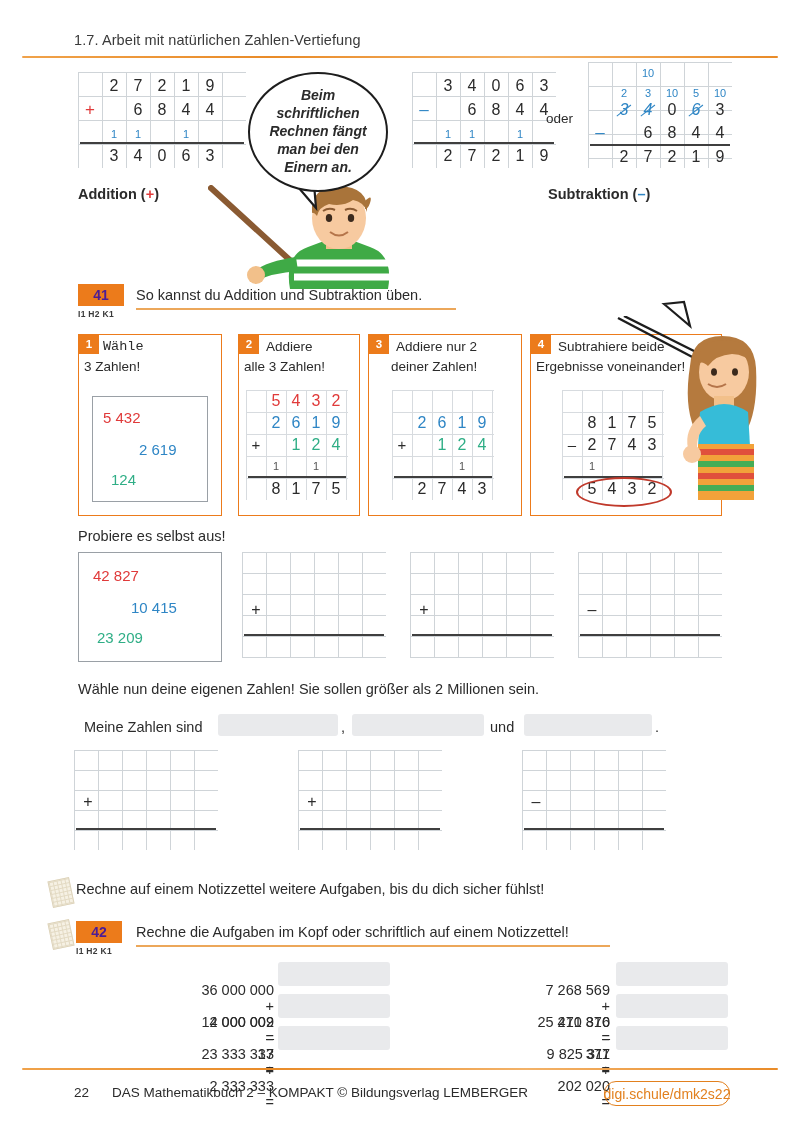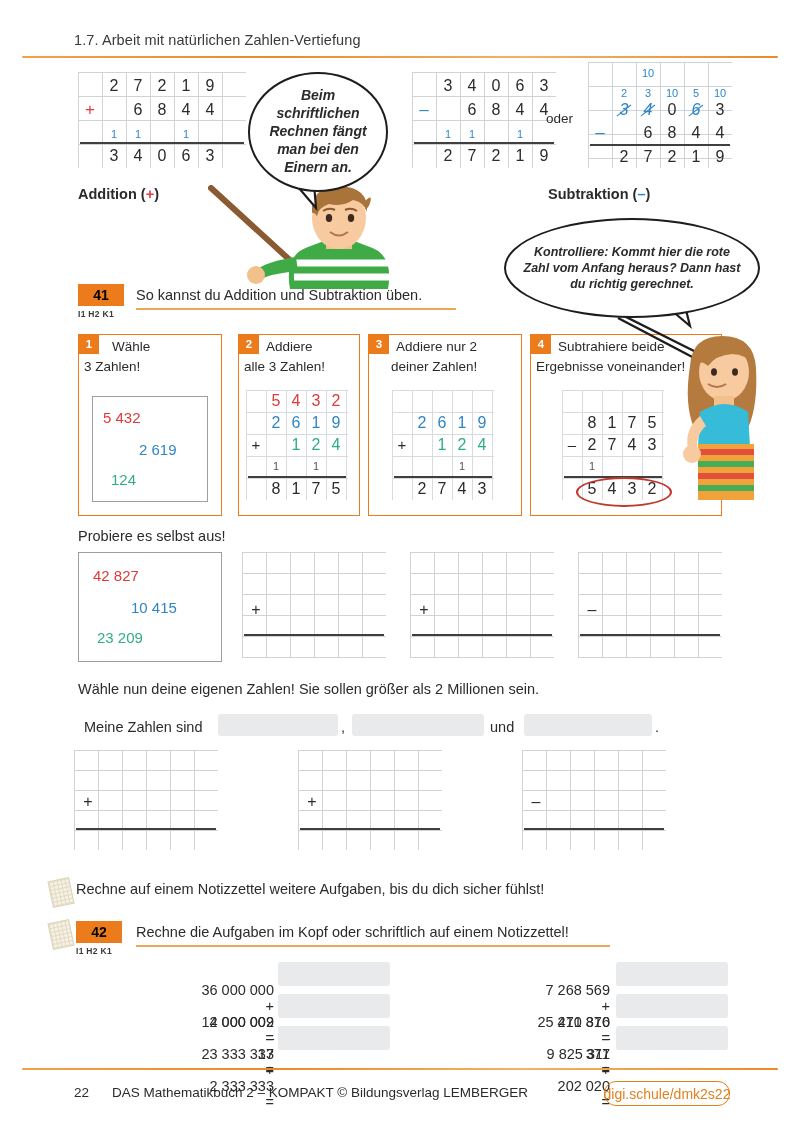--- a/index.html
+++ b/index.html
@@ -51,21 +51,21 @@
   .seclabel{position:absolute;font-size:14.5px;font-weight:bold;color:#2b2b2b;}
 
   
   .bubble{position:absolute;border:2.2px solid #1d1d1d;border-radius:50%;
           background:#fff;display:flex;align-items:center;justify-content:center;
           text-align:center;font-style:italic;font-weight:bold;line-height:1.28;z-index:6;}
   .bubble span{display:block;padding:0 14px;}
   .tail{position:absolute;z-index:5;}
 
   
-  .chip{position:absolute;background:#ec7b1b;color:#000000;font-weight:bold;font-size:14px;
+  .chip{position:absolute;background:#ec7b1b;color:#4c1d95;font-weight:bold;font-size:14px;
         width:46px;height:22px;line-height:22px;text-align:center;}
   .chiptag{position:absolute;font-size:8.5px;font-weight:bold;color:#3a3a3a;letter-spacing:.3px;}
   .uline{position:absolute;height:1.5px;background:#eca75a;}
   .exhead{position:absolute;font-size:14.5px;color:#2b2b2b;}
 
   
   .step{position:absolute;border:1.7px solid #ec7b1b;background:#fff;}
   .stepnum{position:absolute;left:-0px;top:0px;width:20px;height:19px;background:#ec7b1b;
            color:#fff;font-size:11.5px;font-weight:bold;text-align:center;line-height:19px;}
   .steptxt{position:absolute;font-size:13.5px;color:#2b2b2b;line-height:1.35;}
@@ -229,23 +229,20 @@
     <div class="cell">2</div>
     <div class="cell">7</div>
     <div class="cell">2</div>
     <div class="cell">1</div>
     <div class="cell">9</div>
   </div>
 
   <div class="seclabel" style="left:78px;top:186px;"><span>Addition (</span><span class="red">+</span><span>)</span></div>
   <div class="seclabel" style="left:548px;top:186px;"><span>Subtraktion (</span><span class="blue">–</span><span>)</span></div>
 
-  <div class="bubble" style="left:504px;top:218px;width:252px;height:96px;font-size:12.5px;">
-    <span>Kontrolliere: Kommt hier die rote Zahl vom Anfang heraus? Dann hast du richtig gerechnet.</span>
-  </div>
   <svg class="tail" style="left:660px;top:300px;width:40px;height:32px;" viewBox="0 0 40 32">
     <path d="M4 4 L30 26 L24 2 Z" fill="#fff" stroke="#1d1d1d" stroke-width="2.2"></path>
   </svg>
   <svg class="tail" style="left:612px;top:316px;width:130px;height:52px;" viewBox="0 0 130 52">
     <line x1="6" y1="2" x2="86" y2="44" stroke="#1d1d1d" stroke-width="2.4"></line>
     <line x1="12" y1="0" x2="92" y2="40" stroke="#1d1d1d" stroke-width="2.4"></line>
   </svg>
 
   <svg style="position:absolute;left:672px;top:336px;width:120px;height:176px;z-index:7;" viewBox="0 0 120 176">
 
@@ -274,21 +271,21 @@
   </svg>
 
   <div class="chip" style="left:78px;top:284px;">41</div>
   <div class="chiptag" style="left:78px;top:309px;">I1 H2 K1</div>
   <div class="exhead" style="left:136px;top:287px;">So kannst du Addition und Subtraktion üben.</div>
   <div class="uline" style="left:136px;top:308px;width:320px;"></div>
 
   <div class="step" style="left:78px;top:334px;width:142px;height:180px;">
     <div class="stepnum">1</div>
   </div>
-  <div class="steptxt" style="left:112px;top:338px;width:110px;">
+  <div class="steptxt" style="left:103px;top:338px;width:110px;font-family:Liberation Mono, monospace;">
     <span>Wähle</span>
   </div>
   <div class="steptxt" style="left:84px;top:358px;width:130px;">
     <span>3 Zahlen!</span>
   </div>
   <div class="numbox" style="left:92px;top:396px;width:114px;height:104px;">
     <div class="red" style="left:10px;top:12px;">5 432</div>
     <div class="blue" style="left:46px;top:44px;">2 619</div>
     <div class="green" style="left:18px;top:74px;">124</div>
   </div>

